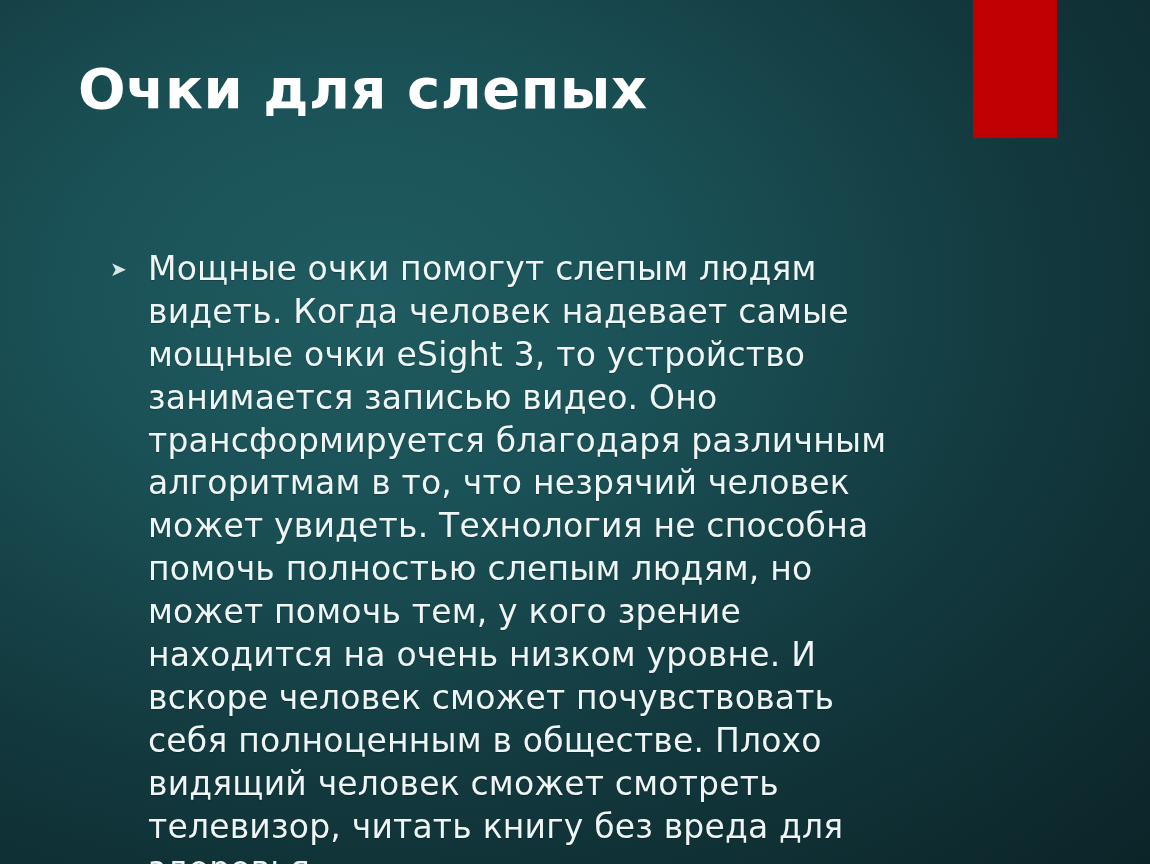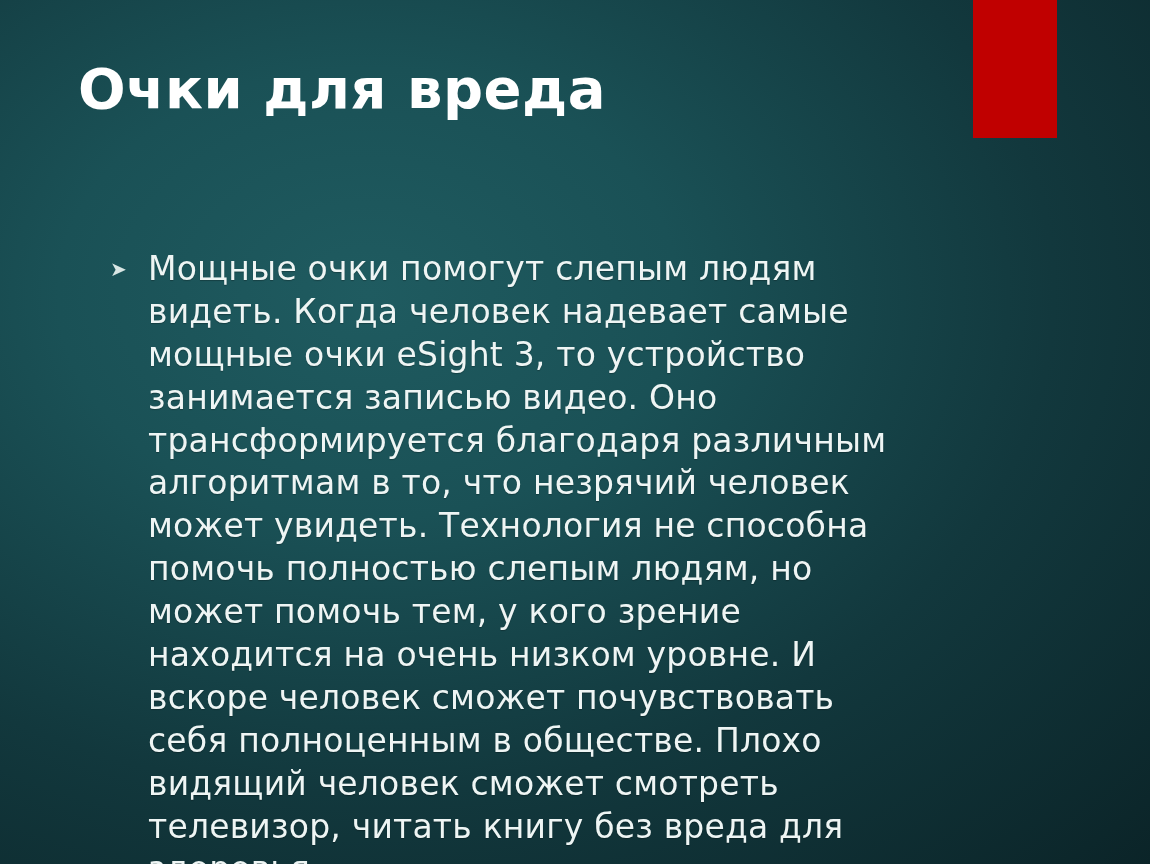--- a/index.html
+++ b/index.html
@@ -67,21 +67,21 @@
     text-shadow: 0 1px 1px rgba(0,0,0,0.25);
   }
 </style>
 </head>
 <body>
 
 <div class="slide">
 
   <div class="accent-bar"></div>
 
-  <div class="slide-title">Очки для вреда</div>
+  <div class="slide-title">Очки для слепых</div>
 
   <div class="body-block">
     <div class="bullet-row">
       <span class="bullet-marker">➤</span>
       <span class="bullet-text">Мощные очки помогут слепым людям видеть. Когда человек надевает самые мощные очки eSight 3, то устройство занимается записью видео. Оно трансформируется благодаря различным алгоритмам в то, что незрячий человек может увидеть. Технология не способна помочь полностью слепым людям, но может помочь тем, у кого зрение находится на очень низком уровне. И вскоре человек сможет почувствовать себя полноценным в обществе. Плохо видящий человек сможет смотреть телевизор, читать книгу без вреда для здоровья.</span>
     </div>
   </div>
 
 </div>
 

